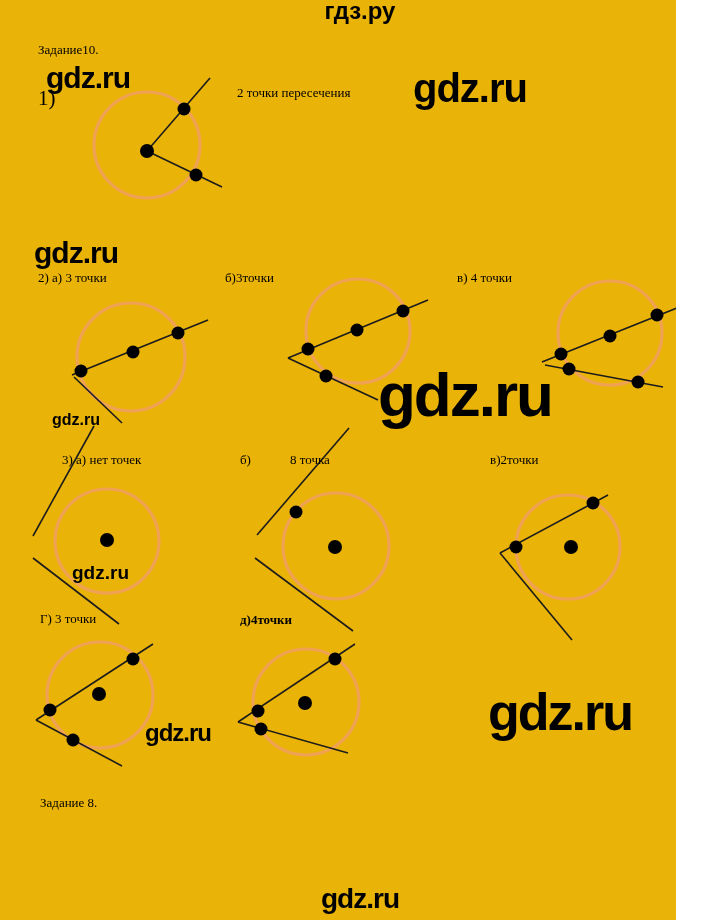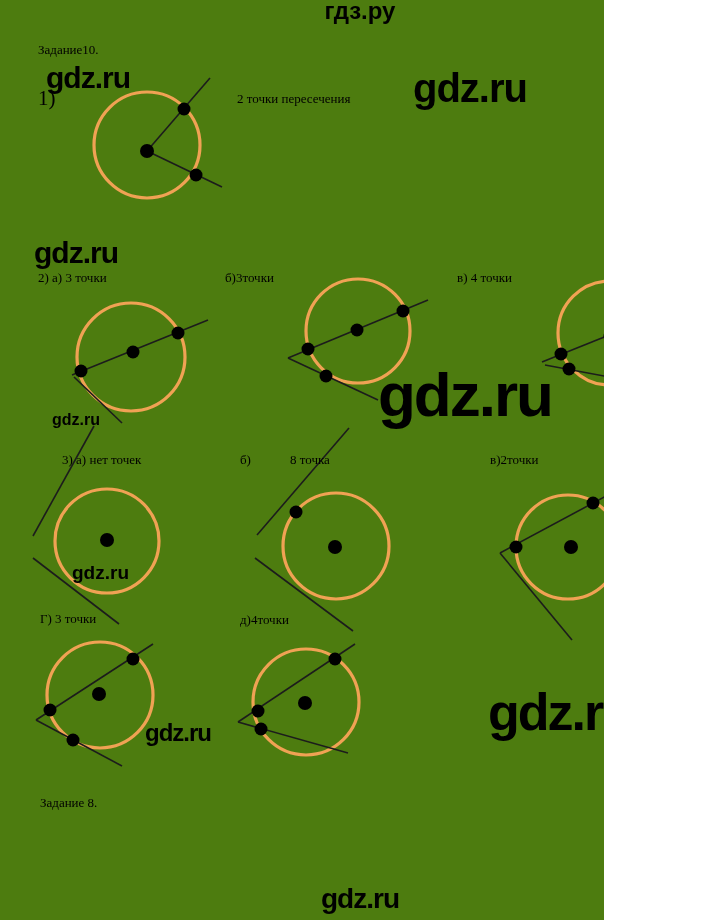--- a/index.html
+++ b/index.html
@@ -1,17 +1,17 @@
 <!DOCTYPE html>
 <html><head>
 <meta charset="utf-8">
 <style>
   html,body { margin:0; padding:0; background:#ffffff; }
   .page {
-    position:relative; width:604px; height:920px; background:#4d7c0f;
+    position:relative; width:676px; height:920px; background:#eab308;
     overflow:hidden; font-family:"Liberation Serif", serif; color:#000;
   }
   #diagram-layer { position:absolute; left:0; top:0; width:720px; height:920px; }
   .lbl { position:absolute; white-space:nowrap; line-height:1; color:#000; }
   .serif { font-family:"Liberation Serif", serif; font-size:13px; }
   .wm { font-family:"Liberation Sans", sans-serif; font-weight:bold; letter-spacing:-1px; color:#000; }
   .hdr {
     position:absolute; top:-2px; left:0; width:720px; text-align:center;
     font-family:"Liberation Sans", sans-serif; font-weight:bold; font-size:24px; line-height:1.1;
   }
@@ -101,36 +101,36 @@
         <circle cx="261" cy="729" r="6.5" fill="#000000"></circle>
       </g>
     </svg>
 
   <div class="hdr">гдз.ру</div>
   <div class="ftr">gdz.ru</div>
 
   <div class="lbl serif" style="left:38px; top:43px;">Задание10.</div>
   <div class="lbl wm" style="left:46px; top:63px; font-size:30px;">gdz.ru</div>
   <div class="lbl serif" style="left:38px; top:88px; font-size:21px;">1)</div>
-  <div class="lbl serif" style="left:237px; top:92px;">2 точки пересечения</div>
+  <div class="lbl serif" style="left:237px; top:86px;">2 точки пересечения</div>
   <div class="lbl wm" style="left:413px; top:68px; font-size:40px;">gdz.ru</div>
 
   <div class="lbl wm" style="left:34px; top:238px; font-size:30px;">gdz.ru</div>
   <div class="lbl serif" style="left:38px; top:271px;">2) а)  3 точки</div>
   <div class="lbl serif" style="left:225px; top:271px;">б)3точки</div>
   <div class="lbl serif" style="left:457px; top:271px;">в) 4 точки</div>
   <div class="lbl wm" style="left:378px; top:364px; font-size:62px; letter-spacing:-2px;">gdz.ru</div>
   <div class="lbl wm" style="left:52px; top:412px; font-size:16px; letter-spacing:0;">gdz.ru</div>
 
   <div class="lbl serif" style="left:38px; top:453px;margin-left:24px;">3) а)  нет точек</div>
   <div class="lbl serif" style="left:240px; top:453px;">б)</div>
   <div class="lbl serif" style="left:290px; top:453px;">8 точка</div>
   <div class="lbl serif" style="left:490px; top:453px;">в)2точки</div>
   <div class="lbl wm" style="left:72px; top:563px; font-size:19px; letter-spacing:0;">gdz.ru</div>
 
   <div class="lbl serif" style="left:40px; top:612px;">Г) 3 точки</div>
-  <div class="lbl serif" style="left:240px; top:613px;">д)4точки</div>
+  <div class="lbl serif" style="left:240px; top:613px;font-weight:bold;">д)4точки</div>
   <div class="lbl wm" style="left:145px; top:721px; font-size:24px;">gdz.ru</div>
   <div class="lbl wm" style="left:488px; top:686px; font-size:52px; letter-spacing:-2px;">gdz.ru</div>
 
   <div class="lbl serif" style="left:40px; top:796px;">Задание 8.</div>
 
 </div>
 
 </body></html>

